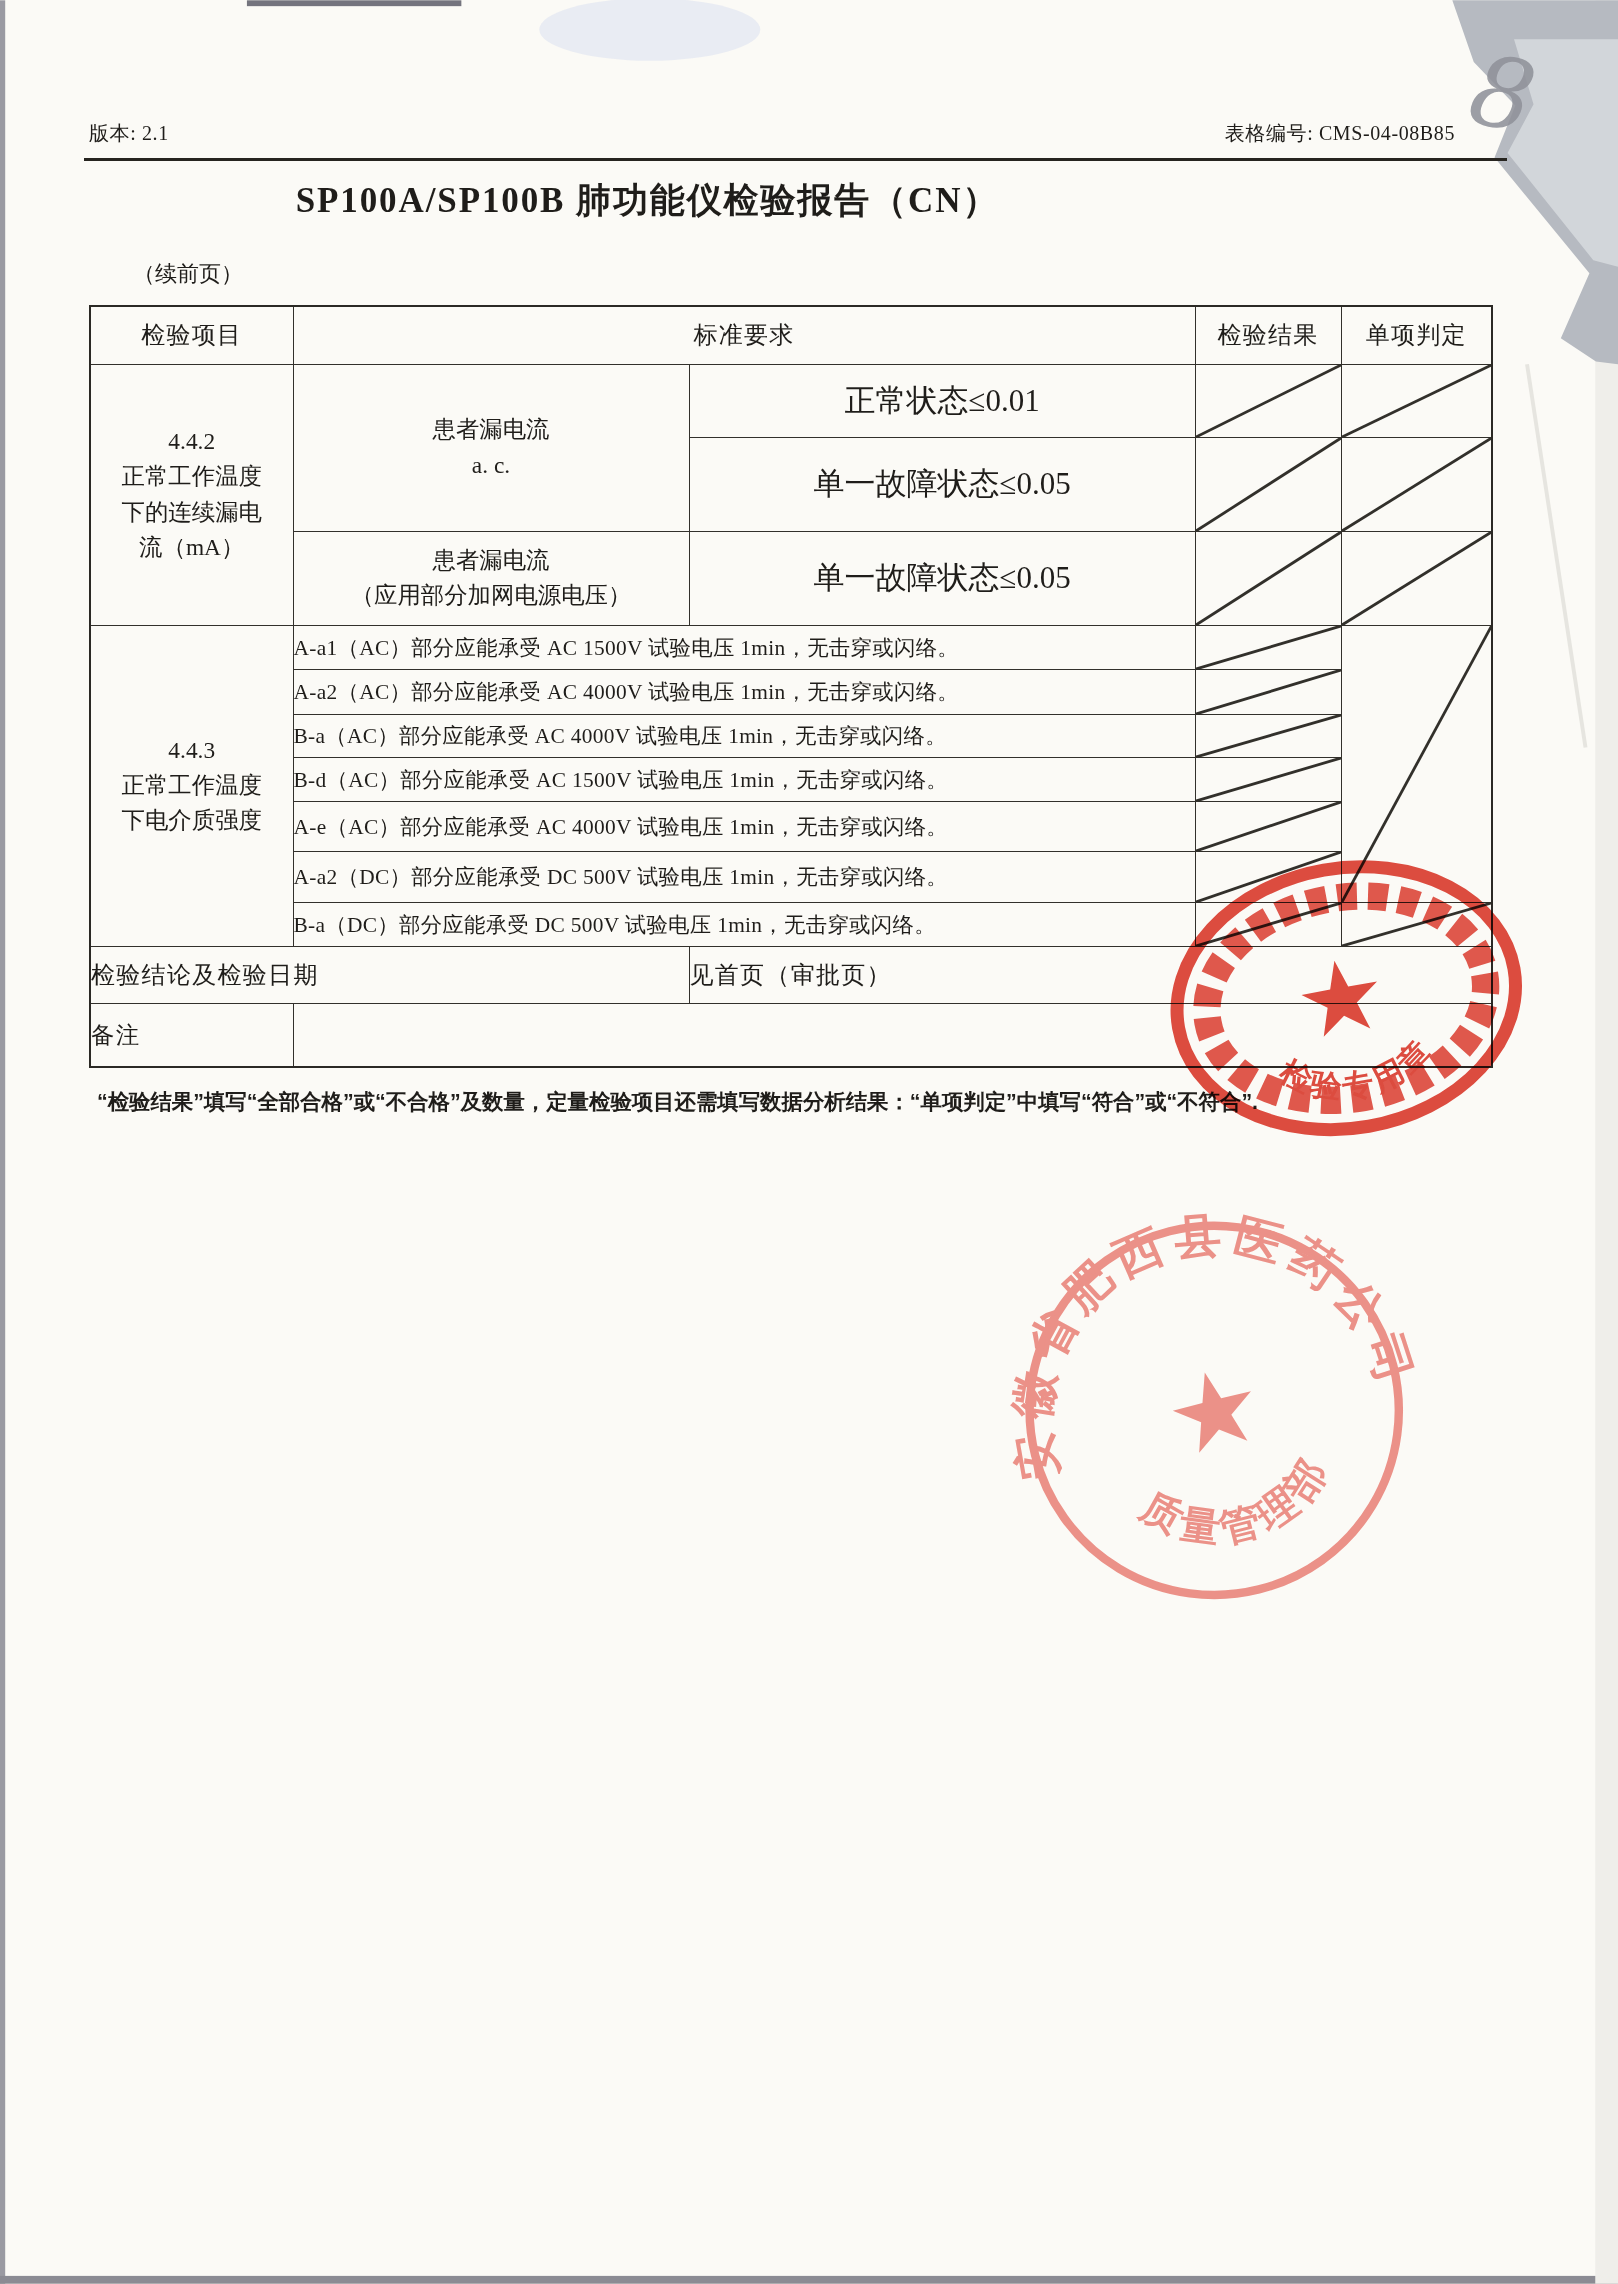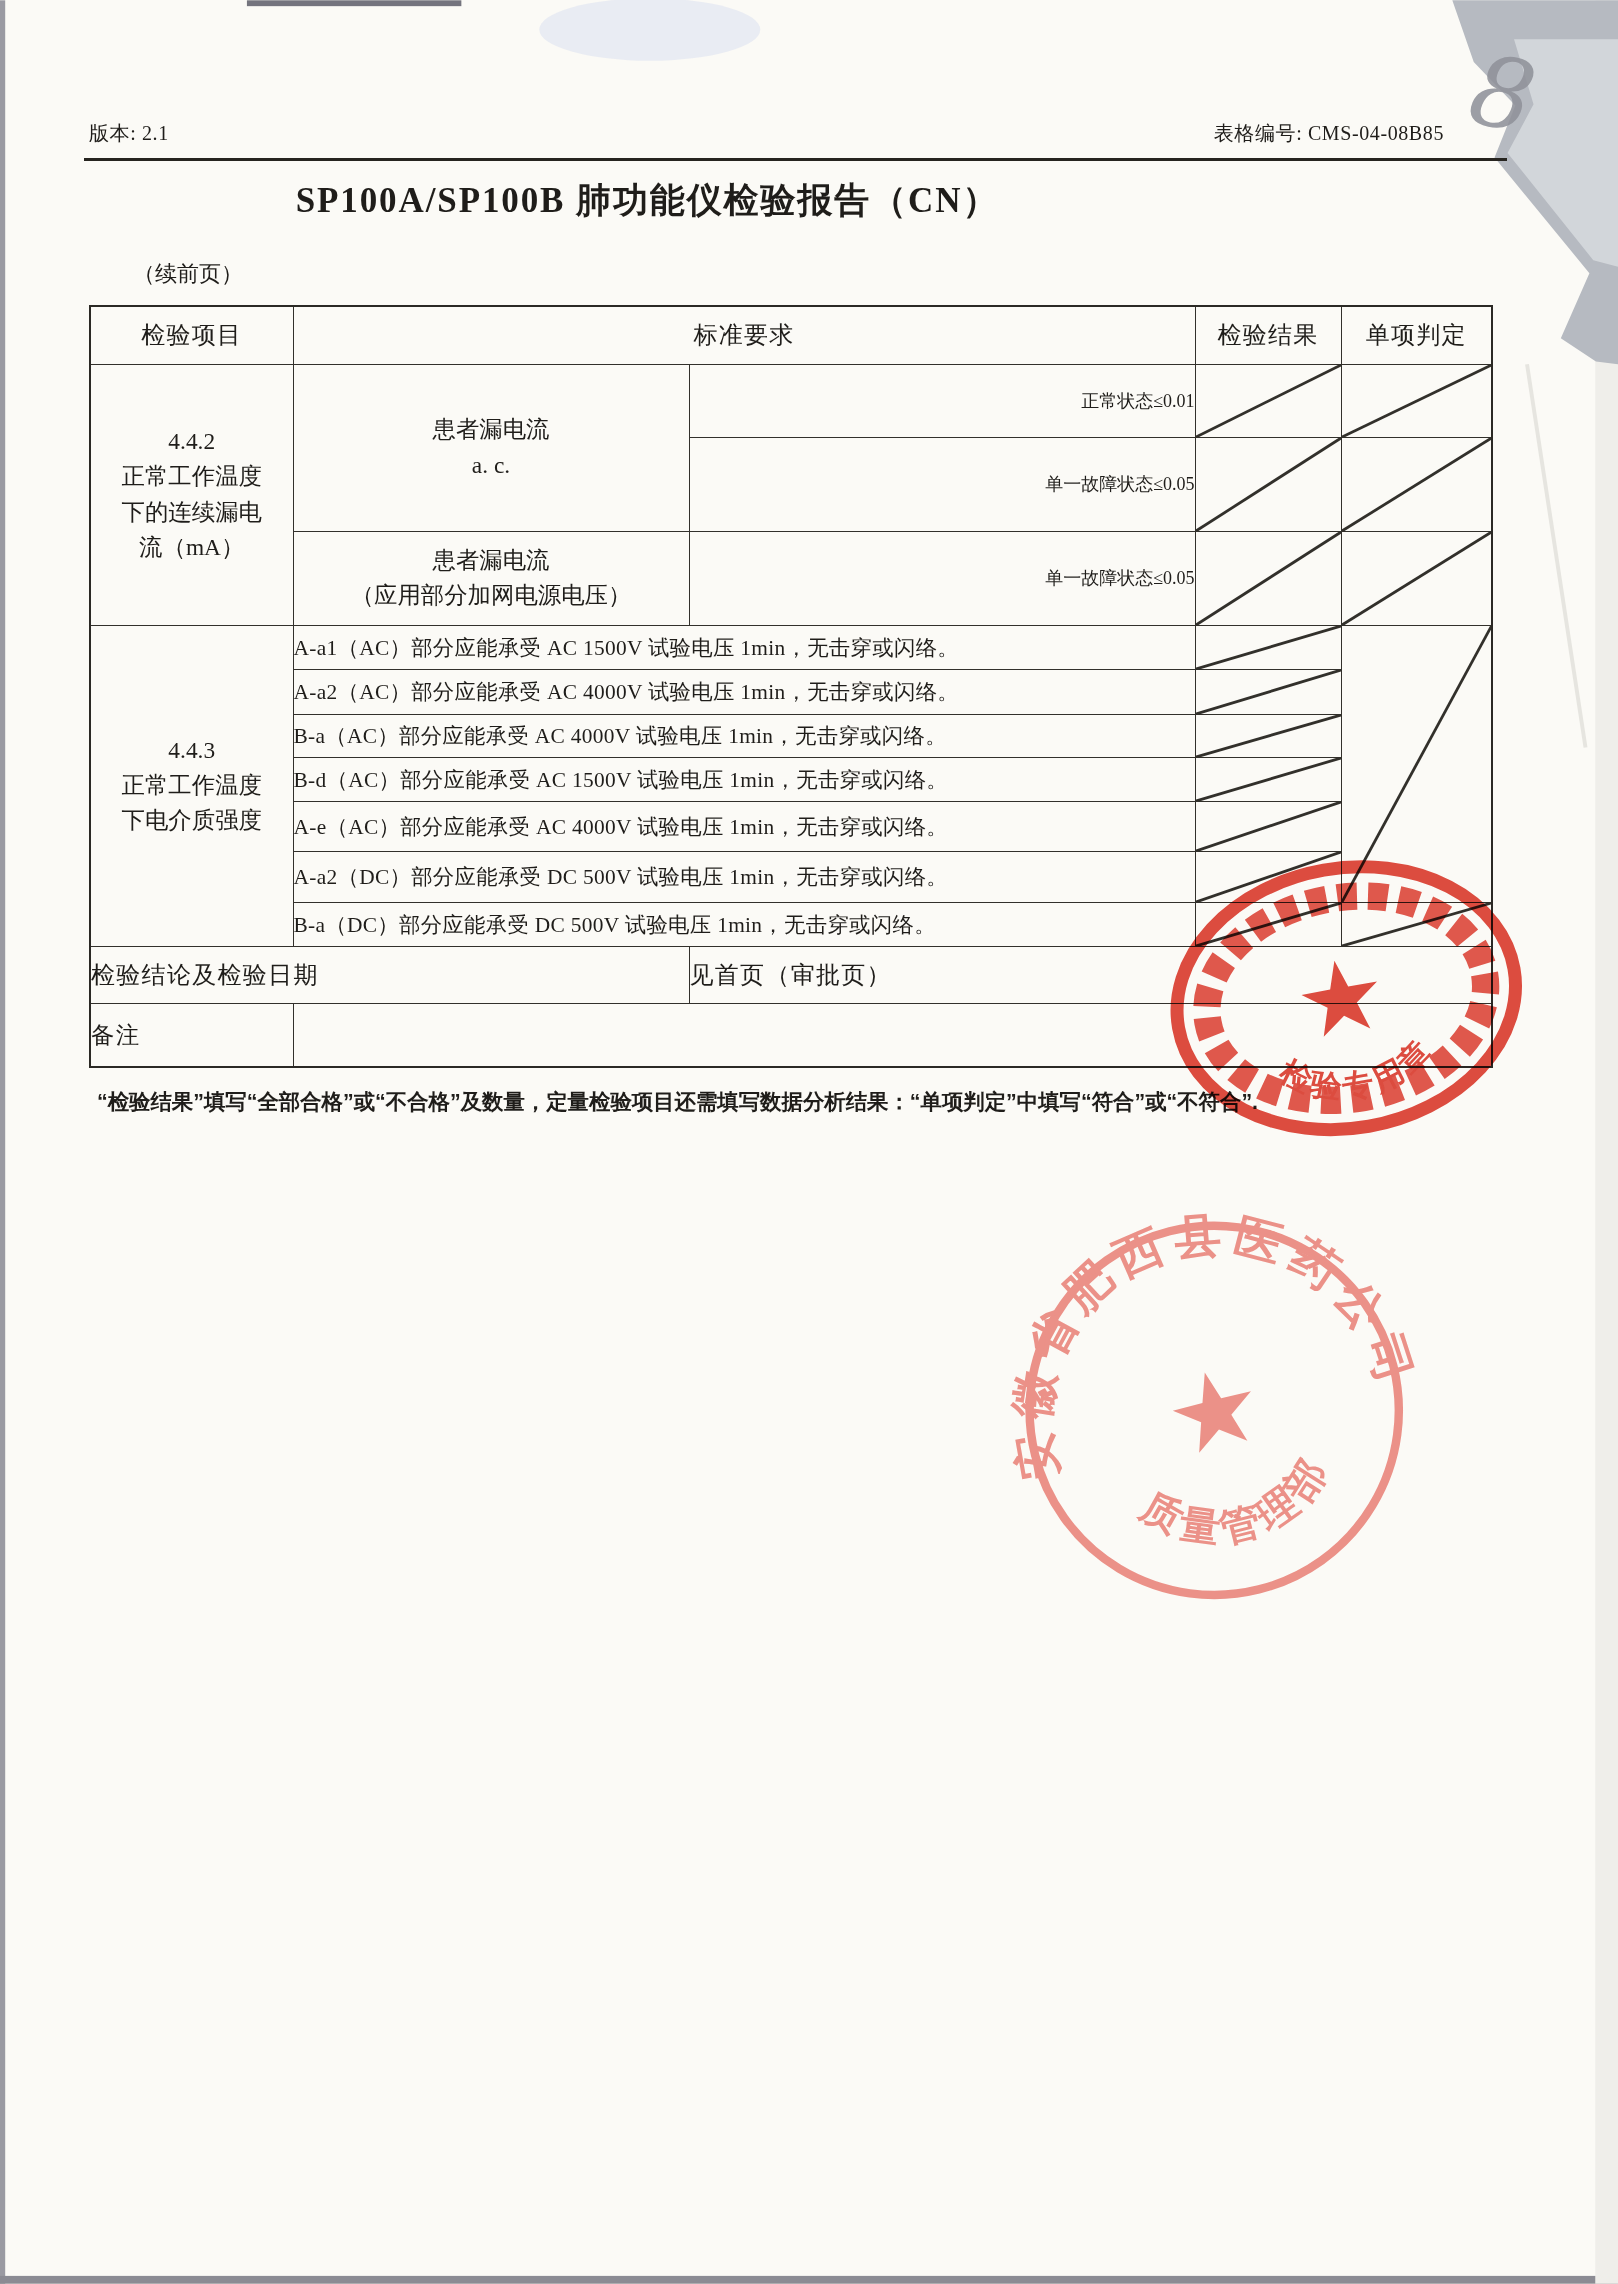--- a/index.html
+++ b/index.html
@@ -9,21 +9,21 @@
     background:#fbfaf6;
     overflow:hidden;
     font-family:"Liberation Serif","DejaVu Serif",serif;
     color:#1f1d1a;
   }
   .artifacts{position:absolute;left:0;top:0;z-index:1;pointer-events:none;}
   .content{position:absolute;left:0;top:0;width:100%;height:100%;z-index:2;}
 
   .meta-row{position:absolute;left:89px;top:120px;width:1371px;height:30px;}
   .version{position:absolute;left:0;top:0;font-size:20px;letter-spacing:0.6px;}
-  .form-number{position:absolute;right:16px;top:0;font-size:20px;letter-spacing:0.6px;}
+  .form-number{position:absolute;right:5px;top:0;font-size:20px;letter-spacing:0.6px;}
   .head-rule{position:absolute;left:84px;top:158px;width:1423px;height:2.6px;background:#26241f;}
 
   .title{
     position:absolute;left:0;top:177px;width:1295px;
     text-align:center;font-size:35px;font-weight:bold;letter-spacing:1.9px;
   }
   .continuation{position:absolute;left:133px;top:259px;font-size:22px;}
 
   table.report{
     position:absolute;left:89px;top:305px;width:1403px;
@@ -32,21 +32,21 @@
   }
   table.report td,table.report th{
     border:1.9px solid #32302b;
     padding:0;vertical-align:middle;
     font-weight:normal;color:#1f1d1a;
   }
   th.hd{font-size:24px;font-weight:bold;text-align:center;letter-spacing:1.3px;font-family:Liberation Serif, serif;}
   td.pre{white-space:pre-line;line-height:1.5;}
   td.item{font-size:23.4px;text-align:center;}
   td.src{font-size:23.4px;text-align:center;}
-  td.cond{font-size:18px;text-align:right;padding-left:15.6px;}
+  td.cond{font-size:31px;text-align:center;padding-left:15.6px;}
   td.dia-row{font-size:21.4px;text-align:left;padding-left:10.4px;letter-spacing:0.3px;margin-top:40px;}
   td.concl-label{font-size:24px;font-weight:600;text-align:left;padding-left:51px;letter-spacing:1.3px;margin-top:36px;}
   td.concl-val{font-size:24px;font-weight:600;text-align:left;padding-left:110px;letter-spacing:1.3px;margin-left:32px;}
   td.remarks{font-size:23.4px;text-align:left;padding-left:26px;letter-spacing:1.3px;}
   td.slash{position:relative;}
   td.slash svg{position:absolute;left:0;top:0;width:100%;height:100%;display:block;}
 
   .footer-note{
     position:absolute;left:97px;top:1087px;width:1430px;
     font-size:21.4px;font-weight:bold;letter-spacing:0px;

